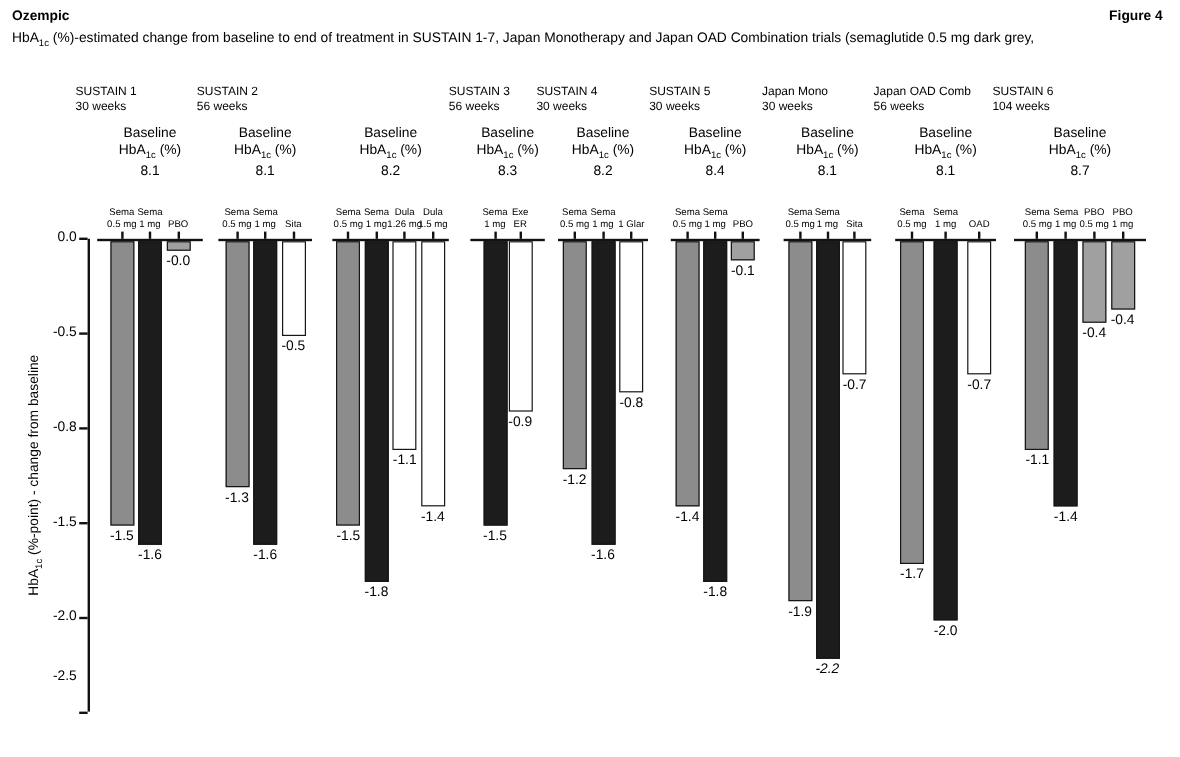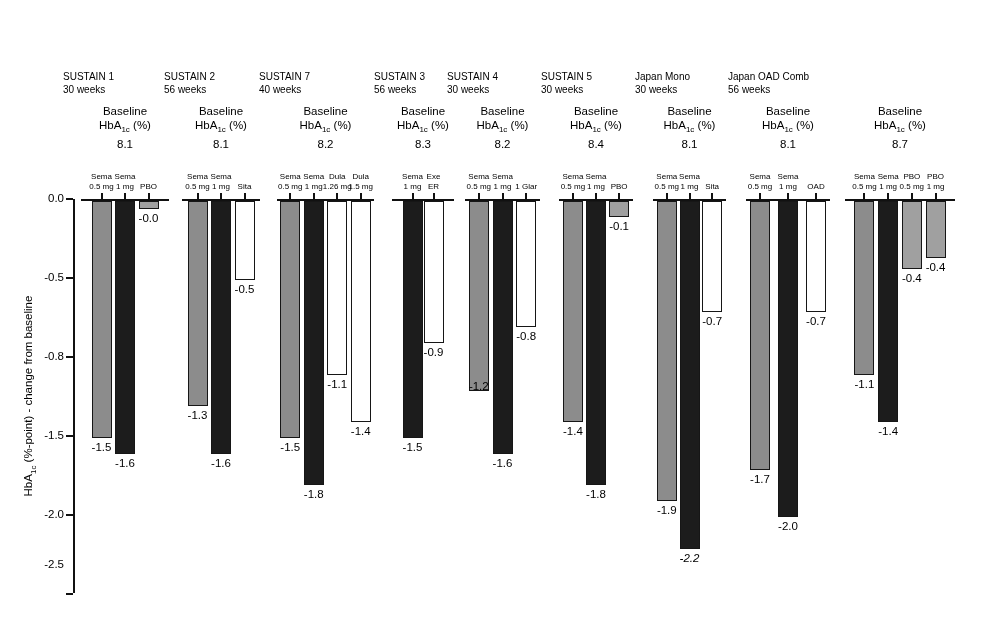--- a/index.html
+++ b/index.html
@@ -23,21 +23,26 @@
   .g-plot {position:absolute; top:129px; left:0; right:0;}
   .baseline {position:absolute; top:0; left:4px; right:4px; height:2px; background:#111;}
   .btick {position:absolute; top:-6px; width:2px; height:6px; background:#111;}
   .bar {position:absolute; top:2px; width:20px; border:1.5px solid #161616; box-sizing:border-box;}
   .bval {position:absolute; width:44px; text-align:center; font-size:11.5px;}
 </style>
 </head>
 <body>
 
 <div class="page">
+  <div class="doc-header">
+    <span class="doc-title">Ozempic</span>
+    <span class="fig-label">Figure 4</span>
+  </div>
   <div class="caption">
+    <div><span>HbA</span><sub>1c</sub><span> (%)-estimated change from baseline to end of treatment in SUSTAIN 1-7, Japan Monotherapy and Japan OAD Combination trials (semaglutide 0.5 mg dark grey,</span></div>
   </div>
 
   <div id="chart">
     <div class="ylabel"><span>HbA</span><sub>1c</sub><span> (%-point) - change from baseline</span></div>
     <div class="yline"></div>
   <div class="ytick" style="top: 192px;">0.0</div>
       <div class="ytickmark" style="top: 198px;"></div>
       <div class="ytick" style="top: 271px;">-0.5</div>
       <div class="ytickmark" style="top: 277px;"></div>
       <div class="ytick" style="top: 350px;">-0.8</div>
@@ -116,24 +121,20 @@
           <div class="bval" style="left: -2.5px; top: 210px;">-1.3</div>
           <div class="btick" style="left: 42px;"></div>
           <div class="bar" style="left: 33px; height: 253px; background: rgb(28, 28, 28); border-color: rgb(22, 22, 22);"></div>
           <div class="bval" style="left: 21px; top: 258px;">-1.6</div>
           <div class="btick" style="left: 65.5px;"></div>
           <div class="bar" style="left: 56.5px; height: 79px; background: rgb(255, 255, 255); border-color: rgb(22, 22, 22);"></div>
           <div class="bval" style="left: 44.5px; top: 84px;">-0.5</div>
         </div>
       </div>
       <div class="group" style="left: 273px; width: 105px;">
-        <div class="g-title">
-          <div>SUSTAIN 7</div>
-          <div>40 weeks</div>
-        </div>
         <div class="g-base">
           <div>Baseline</div>
           <div><span>HbA</span><sub>1c</sub><span> (%)</span></div>
           <div>8.2</div>
         </div>
         <div class="g-arms">
           <div class="arm" style="left: -5.75px;">
             <div>Sema</div>
             <div>0.5 mg</div>
           </div>
@@ -217,21 +218,21 @@
           </div>
           <div class="arm" style="left: 42.2px;">
             <div></div>
             <div>1 Glar</div>
           </div>
         </div>
         <div class="g-plot">
           <div class="baseline"></div>
           <div class="btick" style="left: 16.8px;"></div>
           <div class="bar" style="left: 7.8px; height: 190px; background: rgb(140, 140, 140); border-color: rgb(22, 22, 22);"></div>
-          <div class="bval" style="left: -4.2px; top: 181px;">-1.2</div>
+          <div class="bval" style="left: -4.2px; top: 195px;">-1.2</div>
           <div class="btick" style="left: 40.5px;"></div>
           <div class="bar" style="left: 31.5px; height: 253px; background: rgb(28, 28, 28); border-color: rgb(22, 22, 22);"></div>
           <div class="bval" style="left: 19.5px; top: 258px;">-1.6</div>
           <div class="btick" style="left: 64.2px;"></div>
           <div class="bar" style="left: 55.2px; height: 126px; background: rgb(255, 255, 255); border-color: rgb(22, 22, 22);"></div>
           <div class="bval" style="left: 43.2px; top: 131px;">-0.8</div>
         </div>
       </div>
       <div class="group" style="left: 555px; width: 82px;">
         <div class="g-title">
@@ -338,20 +339,24 @@
           <div class="bval" style="left: -4px; top: 274px;">-1.7</div>
           <div class="btick" style="left: 45px;"></div>
           <div class="bar" style="left: 36px; height: 316px; background: rgb(28, 28, 28); border-color: rgb(22, 22, 22);"></div>
           <div class="bval" style="left: 24px; top: 321px;">-2.0</div>
           <div class="btick" style="left: 73px;"></div>
           <div class="bar" style="left: 64px; height: 111px; background: rgb(255, 255, 255); border-color: rgb(22, 22, 22);"></div>
           <div class="bval" style="left: 52px; top: 116px;">-0.7</div>
         </div>
       </div>
       <div class="group" style="left: 841px; width: 118px;">
+        <div class="g-title">
+          <div>SUSTAIN 6</div>
+          <div>104 weeks</div>
+        </div>
         <div class="g-base">
           <div>Baseline</div>
           <div><span>HbA</span><sub>1c</sub><span> (%)</span></div>
           <div>8.7</div>
         </div>
         <div class="g-arms">
           <div class="arm" style="left: 0.45px;">
             <div>Sema</div>
             <div>0.5 mg</div>
           </div>

